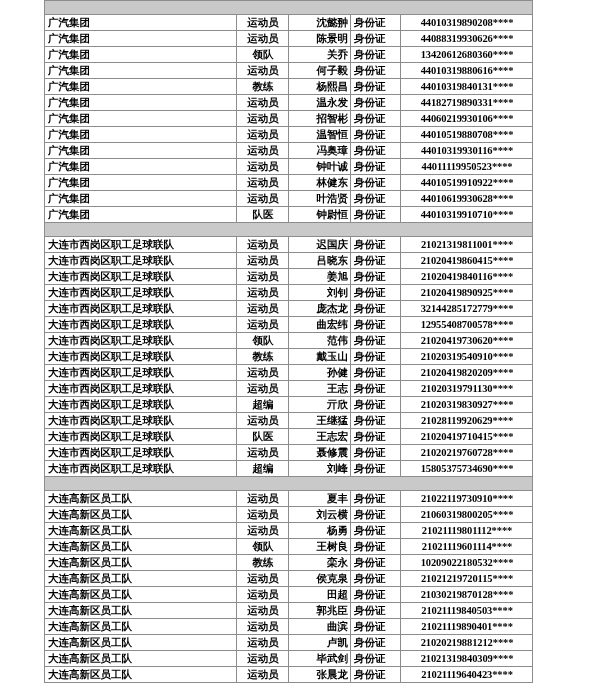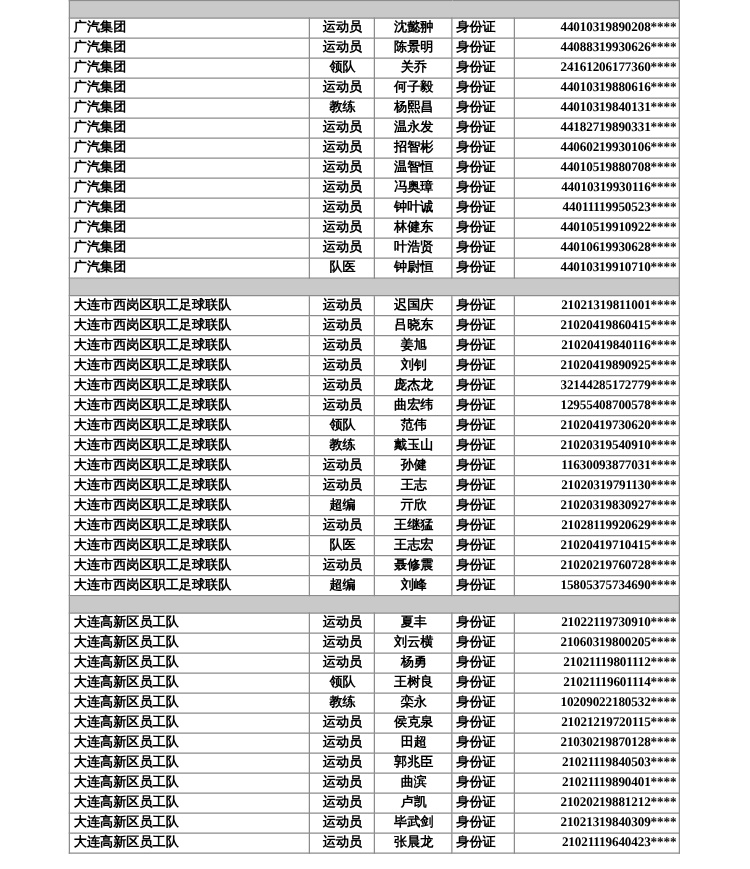--- a/index.html
+++ b/index.html
@@ -15,21 +15,21 @@
     overflow: hidden;
   }
   #sheet {
     position: relative;
     width: 600px;
     height: 695px;
     background: #ffffff;
   }
   .table-wrap {
     position: absolute;
-    left: 55px;
+    left: 44px;
     top: 0px;
     width: 488px;
   }
   table.roster {
     border-collapse: collapse;
     table-layout: fixed;
     width: 488px;
     font-size: 10.5px;
     color: #000000;
   }
@@ -55,23 +55,23 @@
     border-left: 1px solid #8c8c8c;
     border-right: 1px solid #8c8c8c;
     border-top: 1px solid #8c8c8c;
     border-bottom: 1px solid #8c8c8c;
     height: 13px;
     line-height: 13px;
     padding: 0;
   }
   .cell-team  { text-align: left; }
   .cell-role  { text-align: center; }
-  .cell-name  { text-align: center; }
+  .cell-name  { text-align: right; }
   .cell-idtype{ text-align: left; margin-top: 40px; }
-  .cell-idno  { text-align: right; letter-spacing: -0.1px; }
+  .cell-idno  { text-align: center; letter-spacing: -0.1px; }
 </style>
 </head>
 <body>
 
 <div id="sheet">
   <div class="table-wrap">
     <table class="roster">
       <colgroup>
         <col class="c-team">
         <col class="c-role">
@@ -95,21 +95,21 @@
             <td class="cell-role">运动员</td>
             <td class="cell-name">陈景明</td>
             <td class="cell-idtype">身份证</td>
             <td class="cell-idno">44088319930626****</td>
           </tr>
           <tr>
             <td class="cell-team">广汽集团</td>
             <td class="cell-role">领队</td>
             <td class="cell-name">关乔</td>
             <td class="cell-idtype">身份证</td>
-            <td class="cell-idno">24161206177360****</td>
+            <td class="cell-idno">13420612680360****</td>
           </tr>
           <tr>
             <td class="cell-team">广汽集团</td>
             <td class="cell-role">运动员</td>
             <td class="cell-name">何子毅</td>
             <td class="cell-idtype">身份证</td>
             <td class="cell-idno">44010319880616****</td>
           </tr>
           <tr>
             <td class="cell-team">广汽集团</td>
@@ -231,21 +231,21 @@
             <td class="cell-role">教练</td>
             <td class="cell-name">戴玉山</td>
             <td class="cell-idtype">身份证</td>
             <td class="cell-idno">21020319540910****</td>
           </tr>
           <tr>
             <td class="cell-team">大连市西岗区职工足球联队</td>
             <td class="cell-role">运动员</td>
             <td class="cell-name">孙健</td>
             <td class="cell-idtype">身份证</td>
-            <td class="cell-idno">11630093877031****</td>
+            <td class="cell-idno">21020419820209****</td>
           </tr>
           <tr>
             <td class="cell-team">大连市西岗区职工足球联队</td>
             <td class="cell-role">运动员</td>
             <td class="cell-name">王志</td>
             <td class="cell-idtype">身份证</td>
             <td class="cell-idno">21020319791130****</td>
           </tr>
           <tr>
             <td class="cell-team">大连市西岗区职工足球联队</td>

